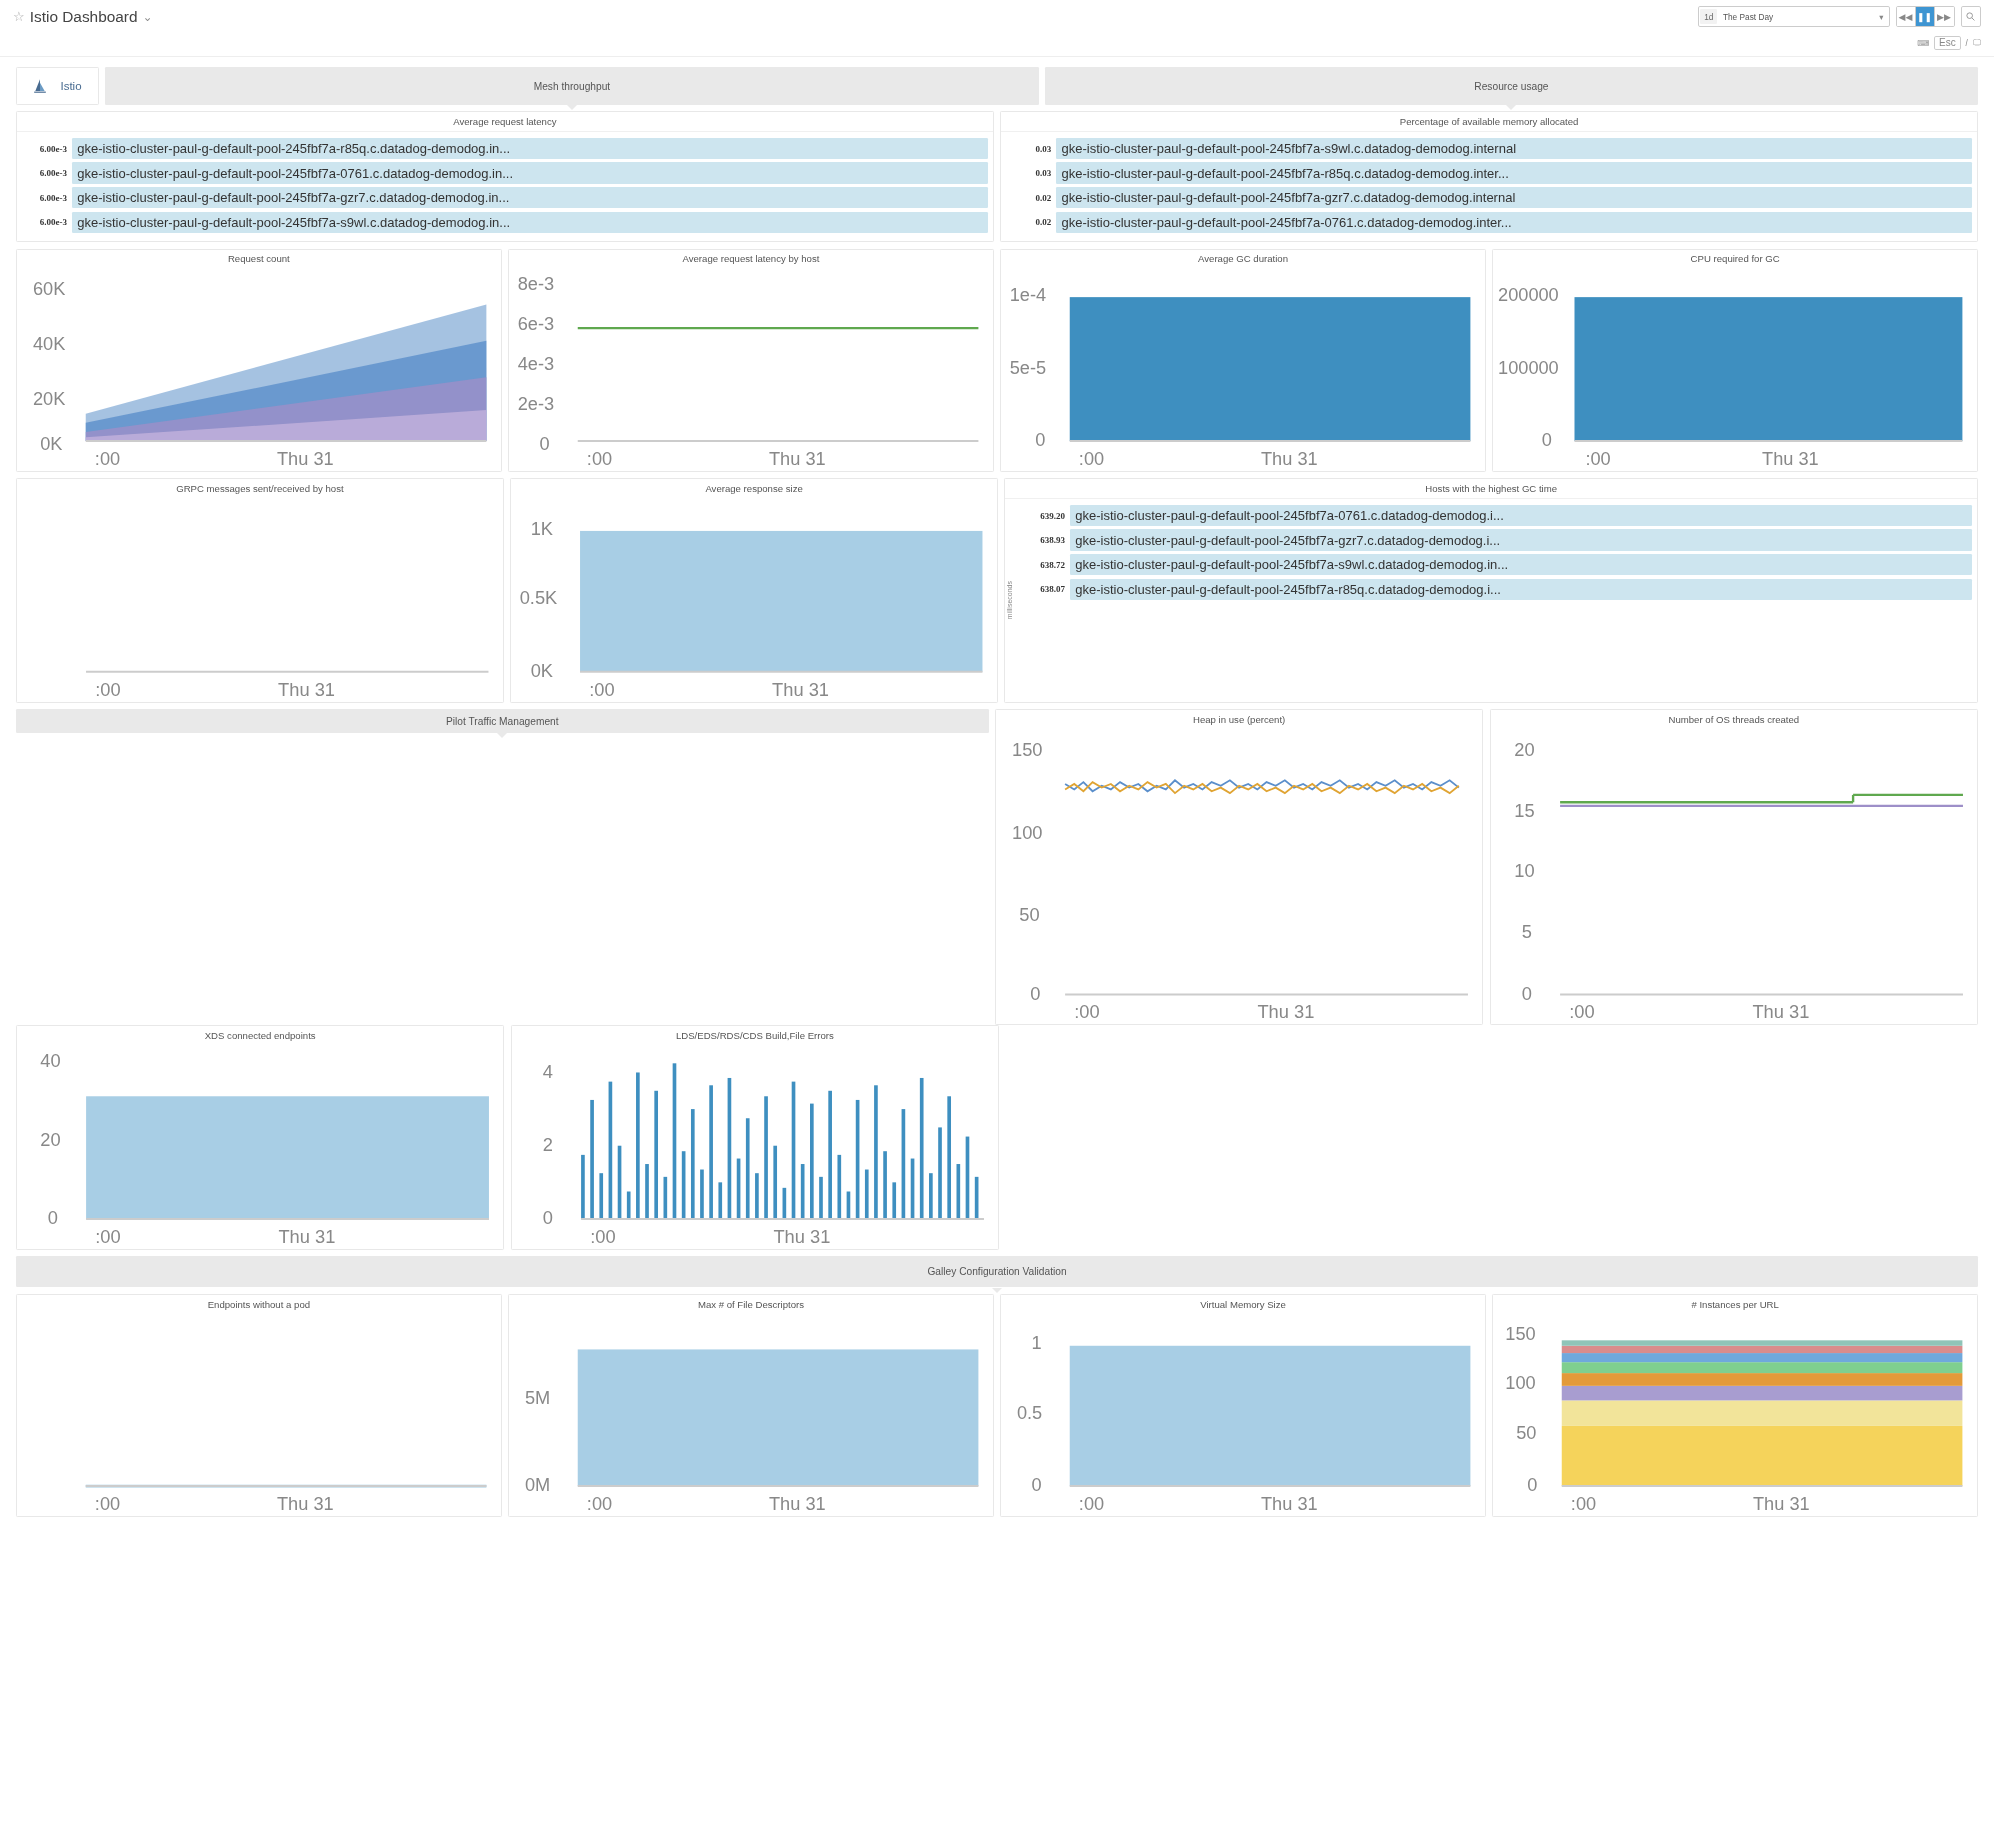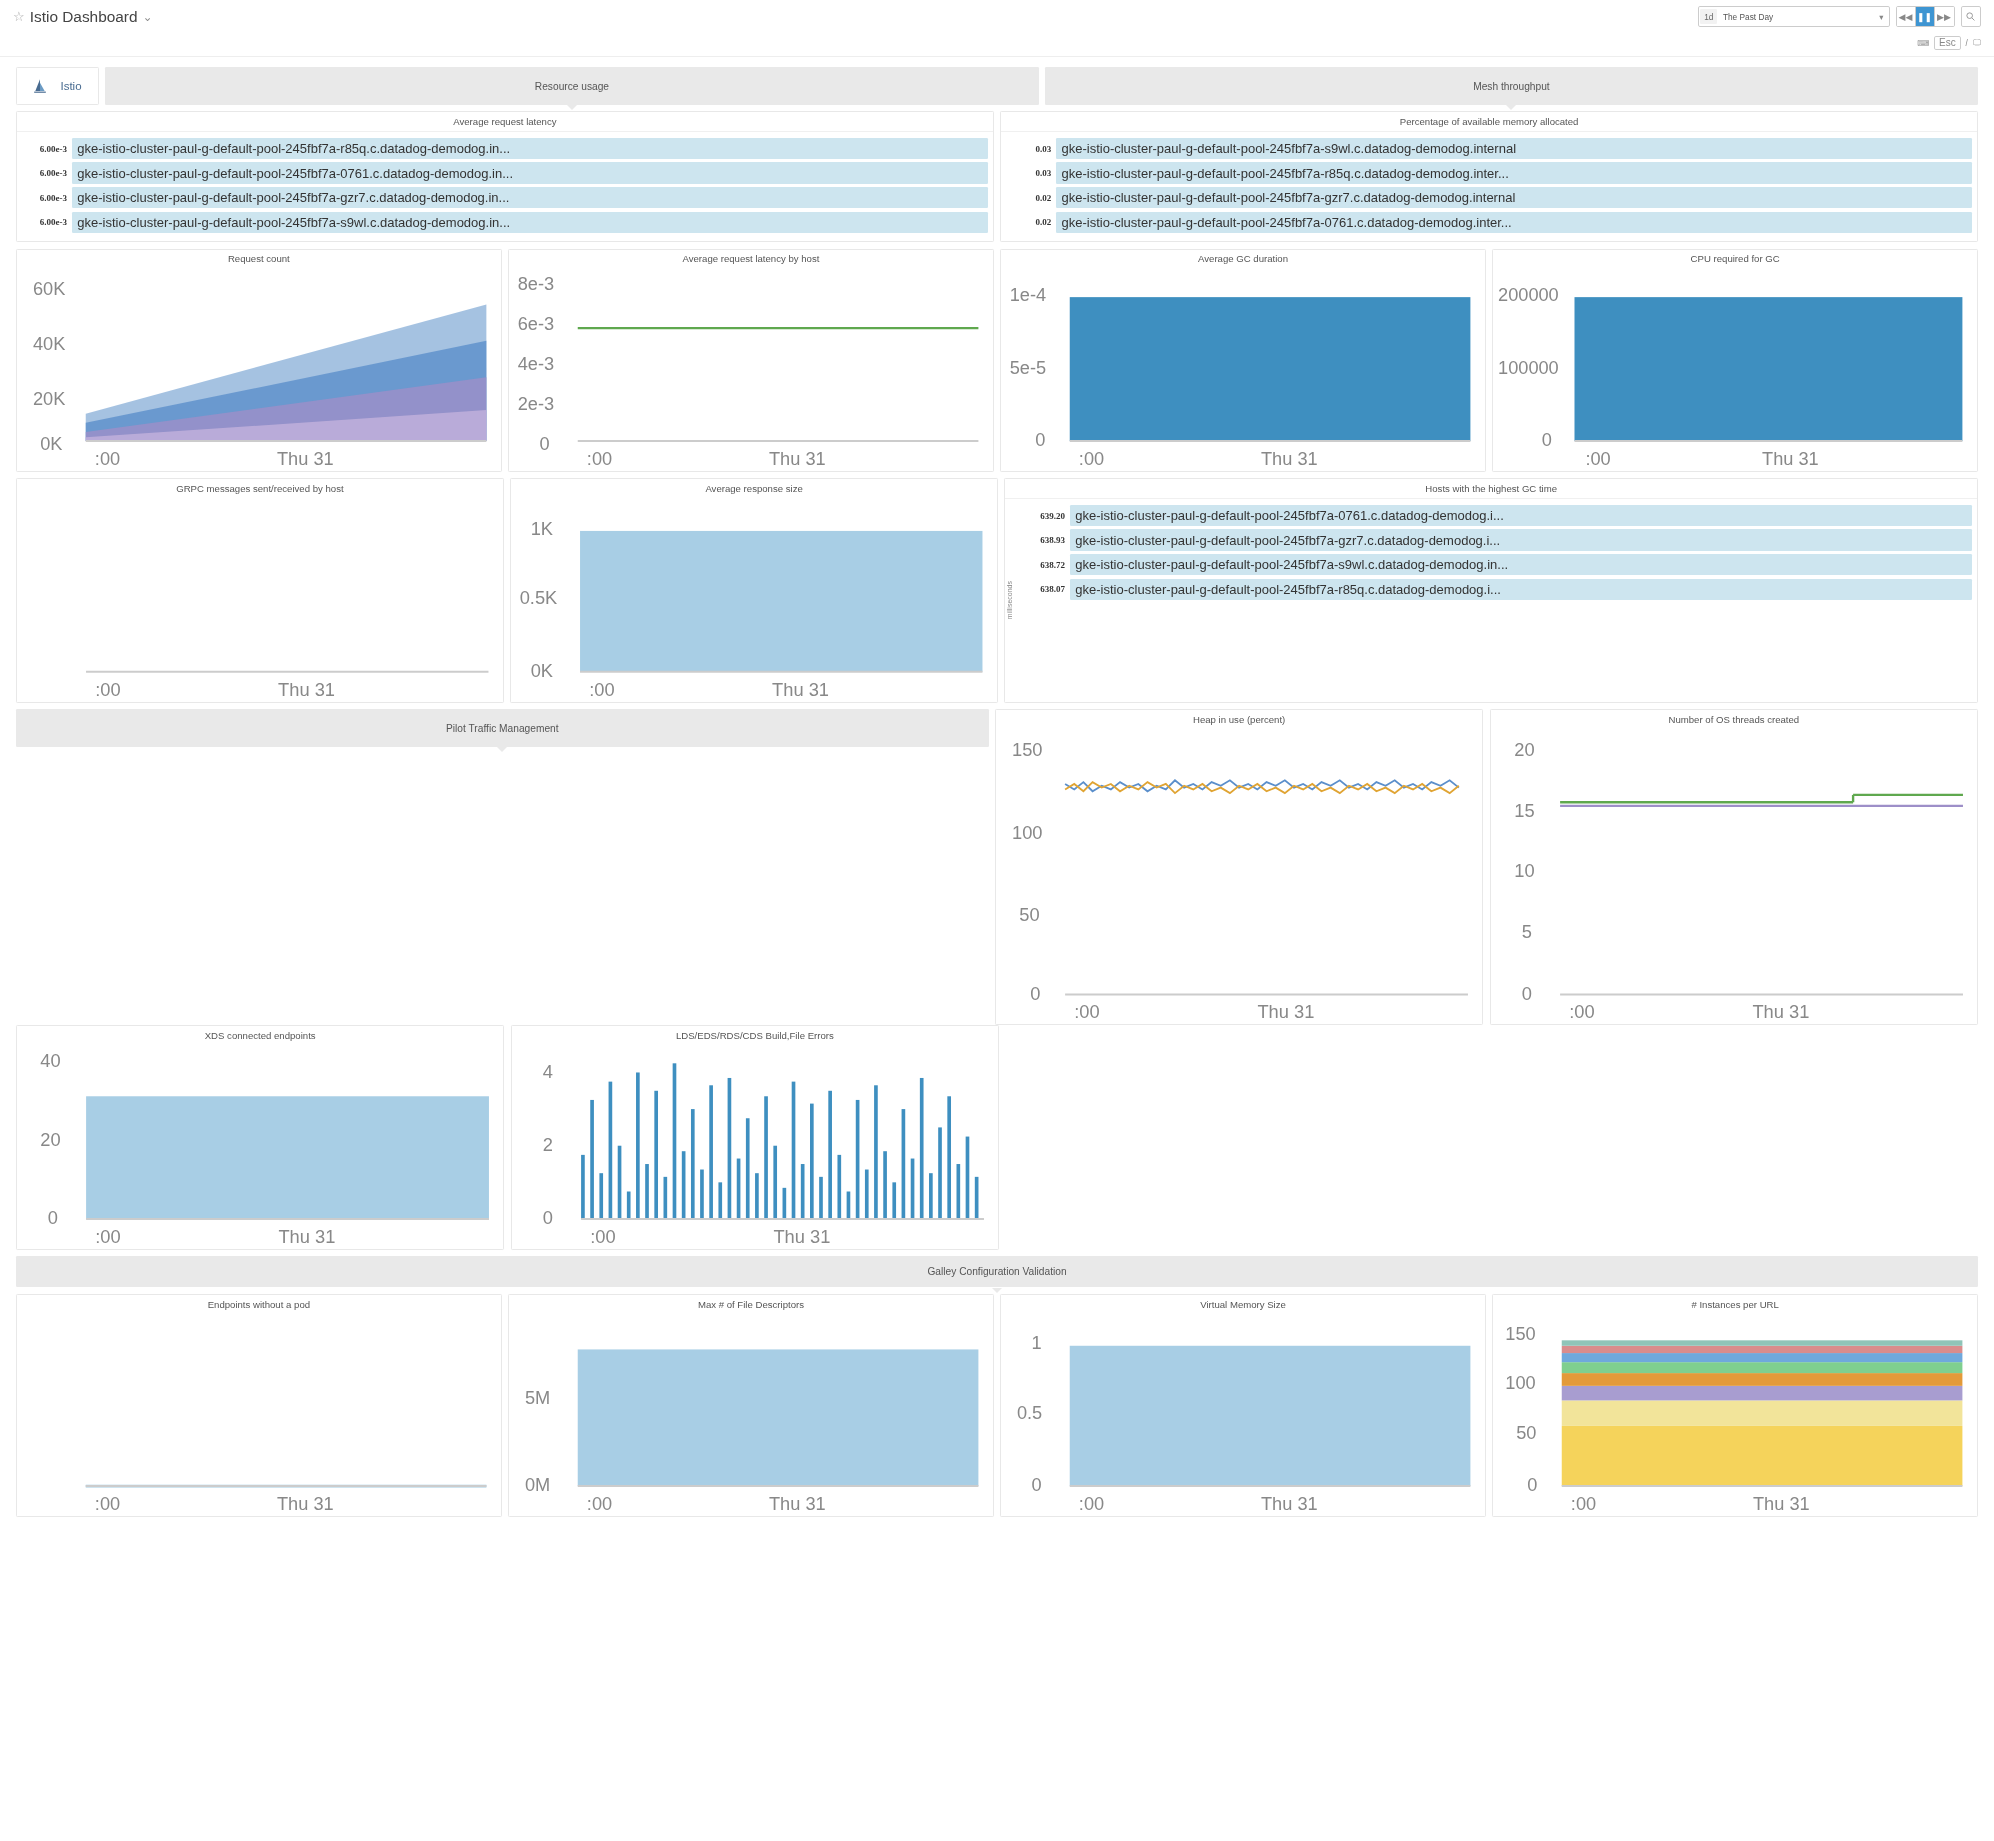--- a/index.html
+++ b/index.html
@@ -82,24 +82,24 @@
 <div class="row">
   <div class="panel istio-tile" style="width:83px;height:38px">
     <svg class="sailboat" viewBox="0 0 24 28">
           <path d="M4 22 L12 2 L12 22 Z" fill="#486b90"></path>
           <path d="M12 8 L20 22 L12 22 Z" fill="#6b9bc4"></path>
           <rect x="2" y="23" width="20" height="2" fill="#486b90"></rect>
         </svg>
     <span>Istio</span>
   </div>
   <div class="panel heading flex-1" style="height:38px">
-        <span>Resource usage</span>
+        <span>Mesh throughput</span>
       </div>
   <div class="panel heading flex-1" style="height:38px">
-        <span>Mesh throughput</span>
+        <span>Resource usage</span>
       </div>
 </div>
 
 <div class="row">
   <div class="panel toplist flex-1">
     <div class="tl-title">Average request latency</div>
     <div class="tl-body">
       <div class="tl-row">
             <span class="tl-val">6.00e-3</span>
             <span class="tl-bar">gke-istio-cluster-paul-g-default-pool-245fbf7a-r85q.c.datadog-demodog.in...</span>
@@ -251,21 +251,21 @@
         <div class="tl-row">
               <span class="tl-val">638.07</span>
               <span class="tl-bar">gke-istio-cluster-paul-g-default-pool-245fbf7a-r85q.c.datadog-demodog.i...</span>
             </div>
       </div>
     </div>
   </div>
 </div>
 
 <div class="row">
-  <div class="panel heading" style="flex:2;height:38px">
+  <div class="panel heading" style="flex:2;height:24px">
         <span>Pilot Traffic Management</span>
       </div>
   <div class="panel chart-panel flex-1">
     <div class="ch-title">Heap in use (percent)</div>
     <div class="chart-body">
           <svg class="chart" viewBox="0 0 260 160" style="font-size:14px">
       <text x="6" y="15" class="axis-label">150</text>
             <text x="6" y="60" class="axis-label">100</text>
             <text x="10" y="105" class="axis-label">50</text>
             <text x="16" y="148" class="axis-label">0</text>

